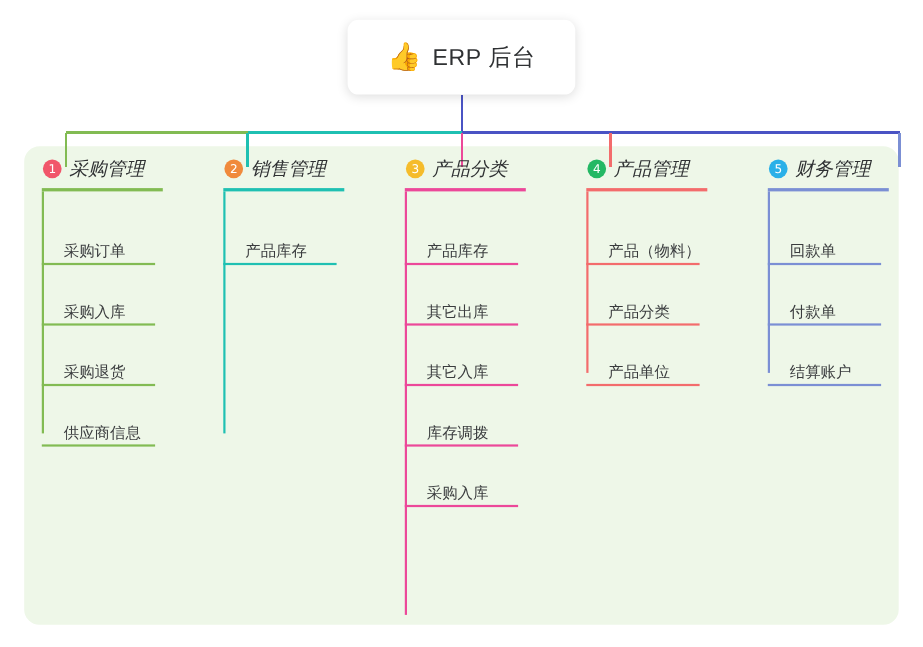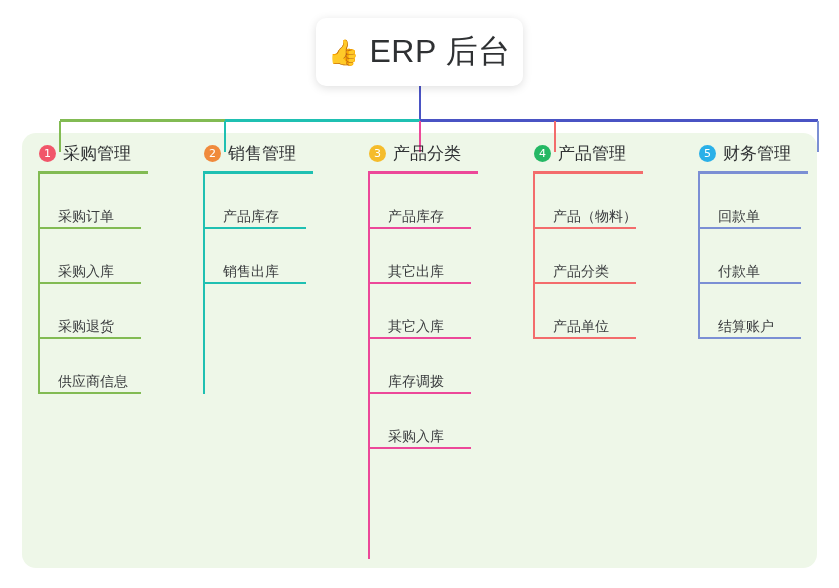--- a/index.html
+++ b/index.html
@@ -37,21 +37,21 @@
     justify-content: center;
     gap: 10px;
     z-index: 5;
   }
   .root-emoji {
     font-size: 25px;
     line-height: 1;
     display: inline-block;
   }
   .root-title {
-    font-size: 32px;
+    font-size: 21px;
     color: #2f3133;
     letter-spacing: 0.5px;
     white-space: nowrap;
   }
 
   
   #connectors {
     position: absolute;
     left: 0; top: 0;
     width: 839px;
@@ -108,32 +108,33 @@
     font-size: 11px;
     line-height: 17px;
     text-align: center;
     flex: 0 0 auto;
     font-family: "DejaVu Sans", sans-serif;
   }
   .col-title {
     font-size: 17px;
     color: #2f3133;
     white-space: nowrap;
+    font-style: italic;
   }
   .col-underline {
     position: absolute;
     left: 0;
     top: 38px;
     width: 110px;
     height: 3px;
   }
 
   .col-body {
     position: relative;
-    padding-top: 0;
+    padding-top: 12px;
   }
   .spine {
     position: absolute;
     left: 0;
     top: 0;
     width: 2px;
   }
   .leaf {
     position: relative;
     height: 55px;
@@ -213,24 +214,20 @@
           <span class="badge" style="background: rgb(240, 138, 60);">2</span>
           <span class="col-title">销售管理</span>
           <div class="col-underline" style="background: rgb(31, 192, 178);"></div>
         </div>
         <div class="col-body">
           <div class="spine" style="background: rgb(31, 192, 178); height: 220px;"></div>
           <div class="leaf">
             <span class="leaf-label">产品库存</span>
             <div class="leaf-underline" style="background: rgb(31, 192, 178);"></div>
           </div>
-          <div class="leaf">
-            <span class="leaf-label">销售出库</span>
-            <div class="leaf-underline" style="background: rgb(31, 192, 178);"></div>
-          </div>
         </div>
       </div>
       <div class="column col-2">
         <div class="col-header">
           <span class="badge" style="background: rgb(245, 188, 43);">3</span>
           <span class="col-title">产品分类</span>
           <div class="col-underline" style="background: rgb(236, 72, 153);"></div>
         </div>
         <div class="col-body">
           <div class="spine" style="background: rgb(236, 72, 153); height: 385px;"></div>

